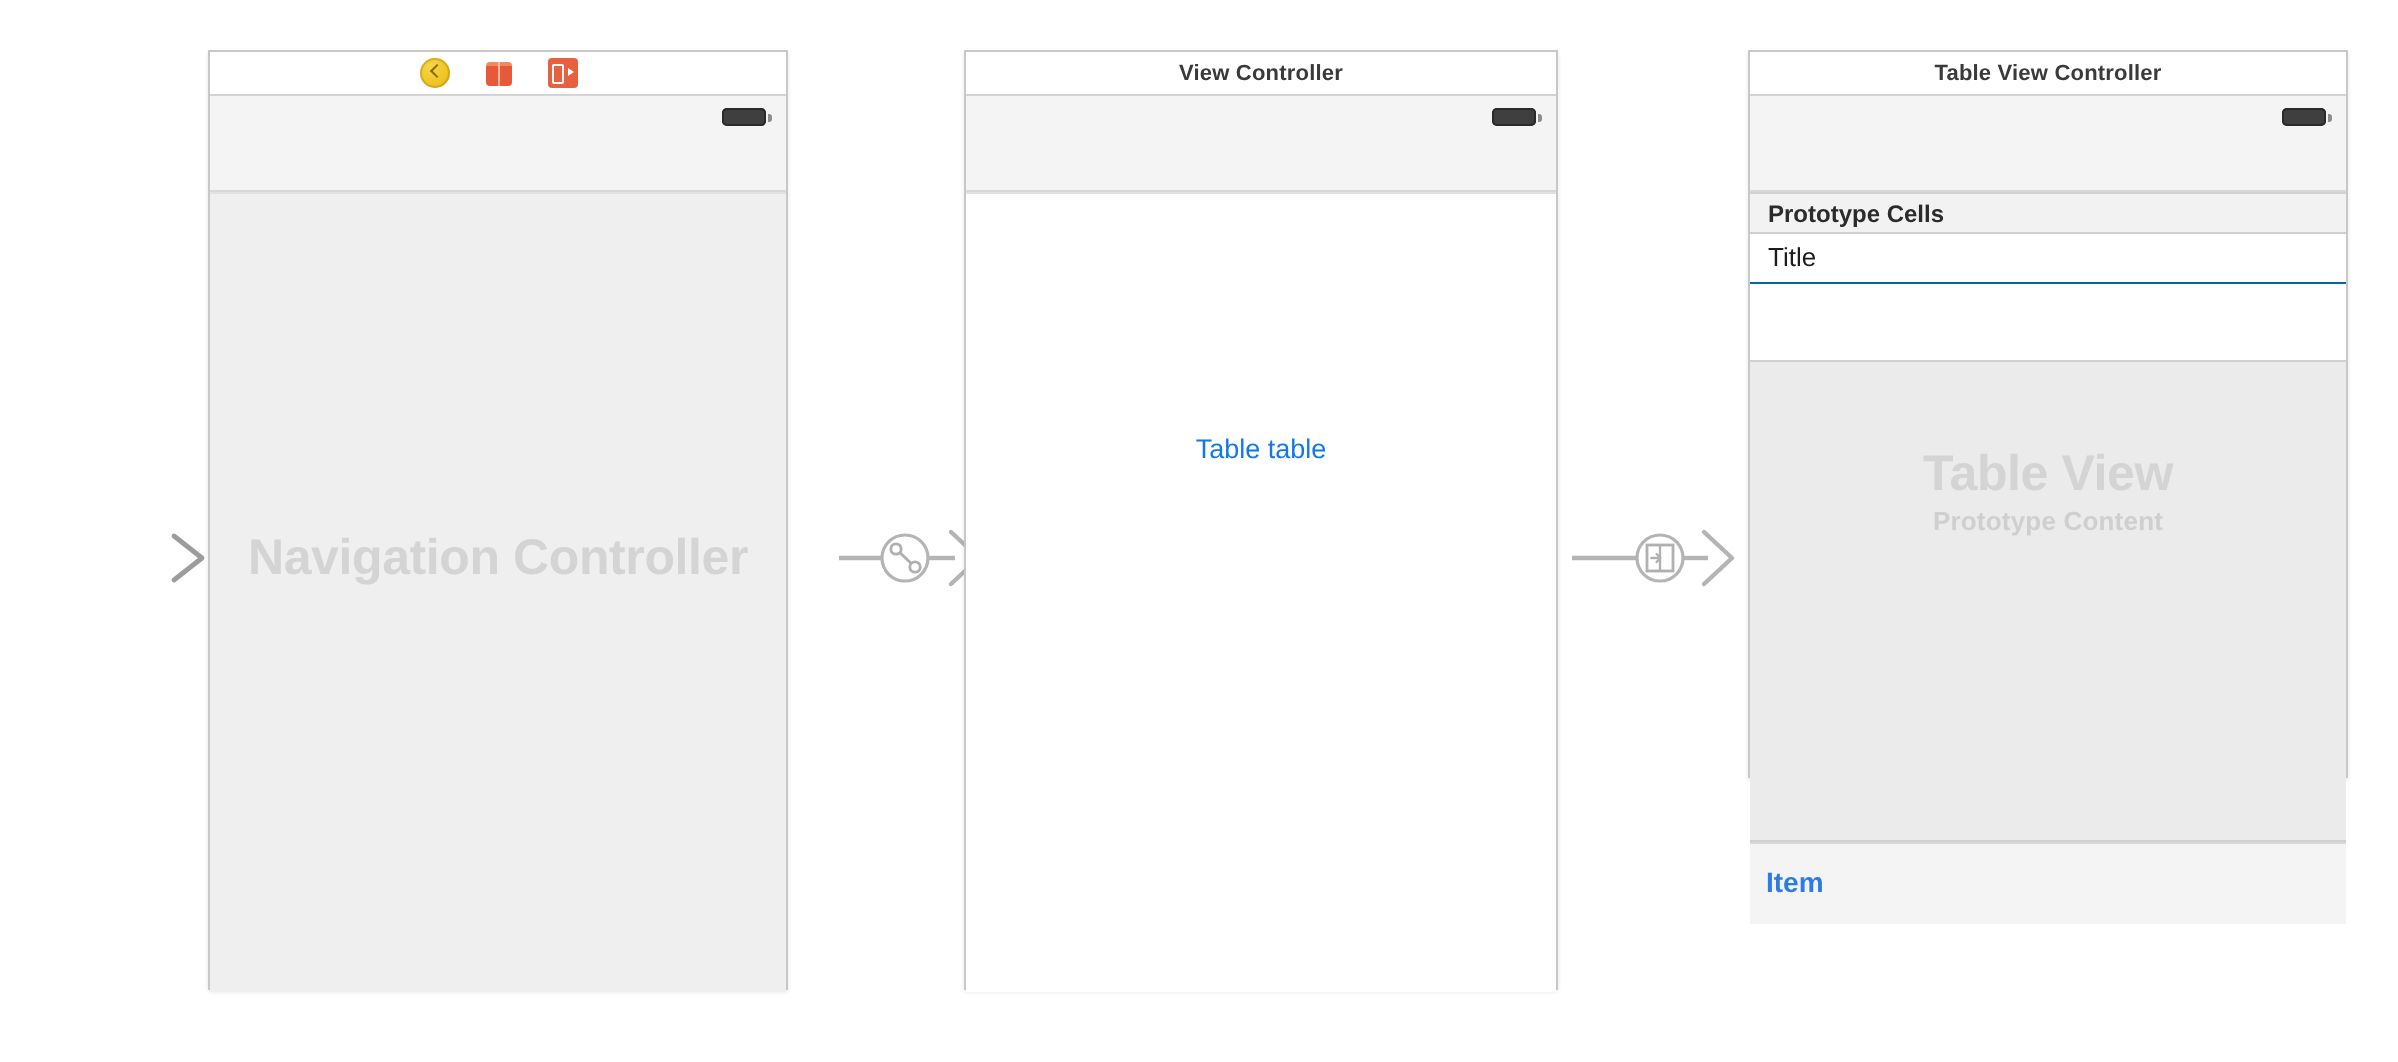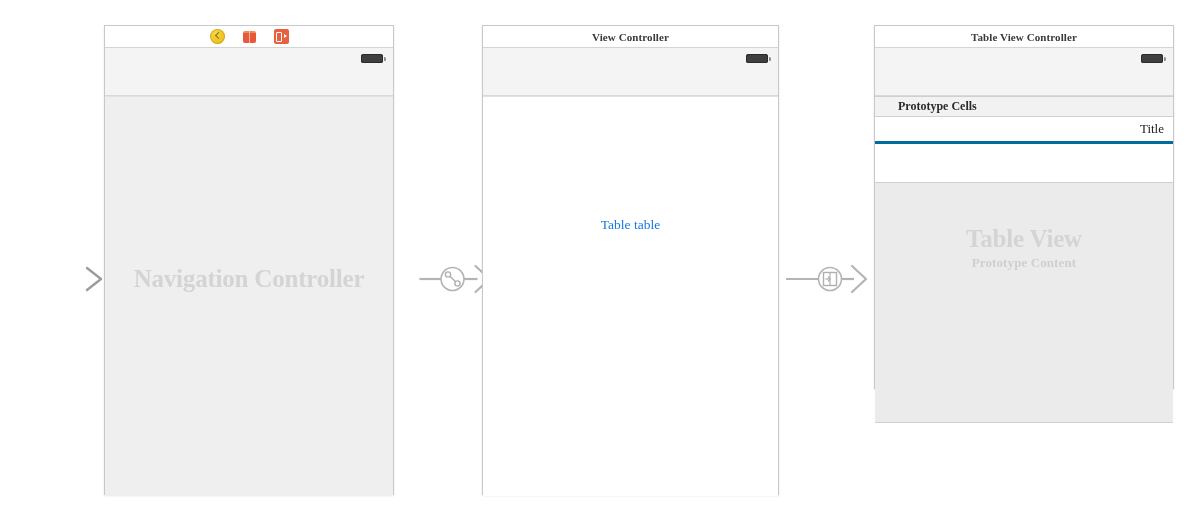--- a/index.html
+++ b/index.html
@@ -25,21 +25,20 @@
     background: #ffffff;
   }
 
   
   .scene {
     position: absolute;
     background: #bef264;
     border: 1px solid #c8c8c8;
     box-sizing: border-box;
     box-shadow: 0 1px 2px rgba(0,0,0,0.10);
-    font-family: Liberation Serif, serif;
   }
 
   
   .scene-titlebar {
     height: 22px;
     background: #ffffff;
     border-bottom: 1px solid #d4d4d4;
     box-sizing: border-box;
     display: flex;
     align-items: center;
@@ -227,27 +226,25 @@
     border-top: 1px solid #d0d0d0;
     box-sizing: border-box;
     display: flex;
     align-items: center;
     padding-left: 9px;
   }
   .proto-header-label {
     font-size: 12px;
     font-weight: bold;
     color: #2b2b2b;
-    margin-left: 14px;
   }
   .proto-cell {
     background: #ffffff;
     padding: 4px 9px 4px 9px;
-    border-bottom: 3px solid #0369a1;
-    text-align: right;
+    border-bottom: 1px solid #0369a1;
   }
   .cell-title {
     font-size: 13px;
     color: #1c1c1c;
     line-height: 1.2;
   }
   .cell-detail {
     font-size: 9px;
     color: #222222;
     line-height: 1.3;
@@ -397,15 +394,18 @@
 
     <div class="empty-cell"></div>
 
     <div class="tableview-area">
       <div class="placeholder-center" style="top:42px;text-align:center;">
         <div class="placeholder-title">Table View</div>
         <div class="placeholder-sub">Prototype Content</div>
       </div>
     </div>
 
+    <div class="toolbar">
+      <span class="toolbar-item">Item</span>
+    </div>
   </div>
 
 </div>
 
 </body></html>

